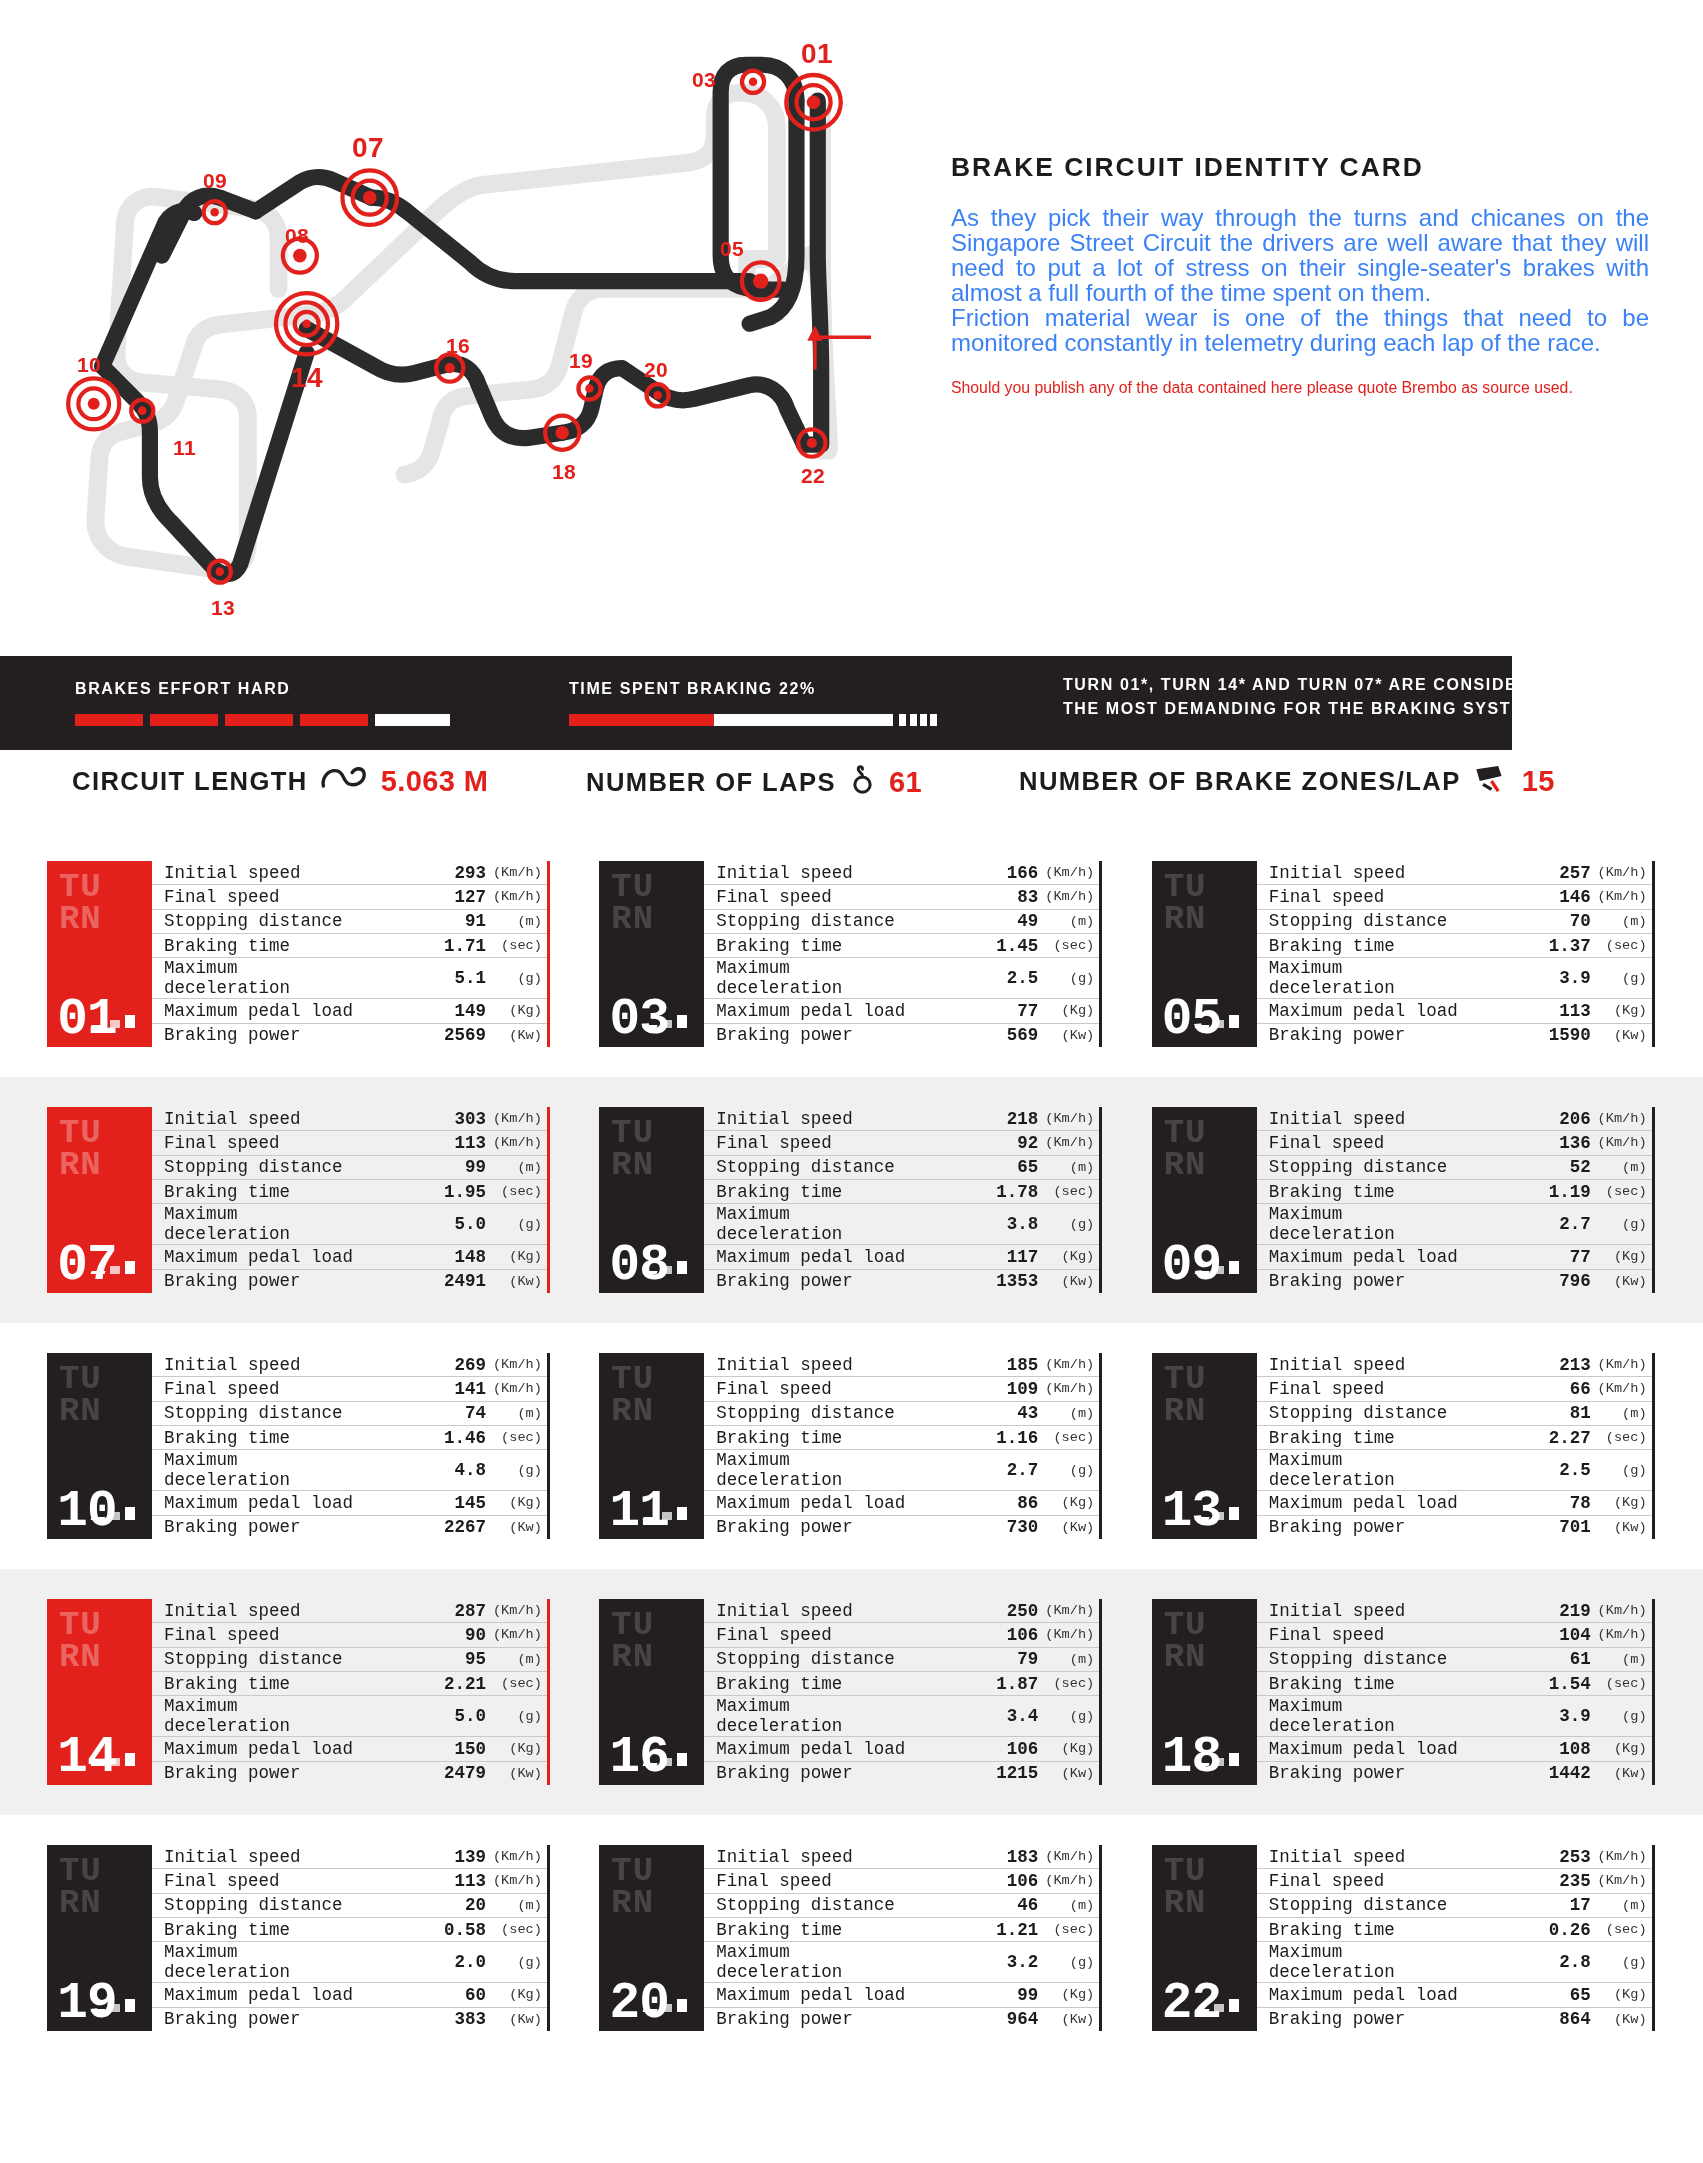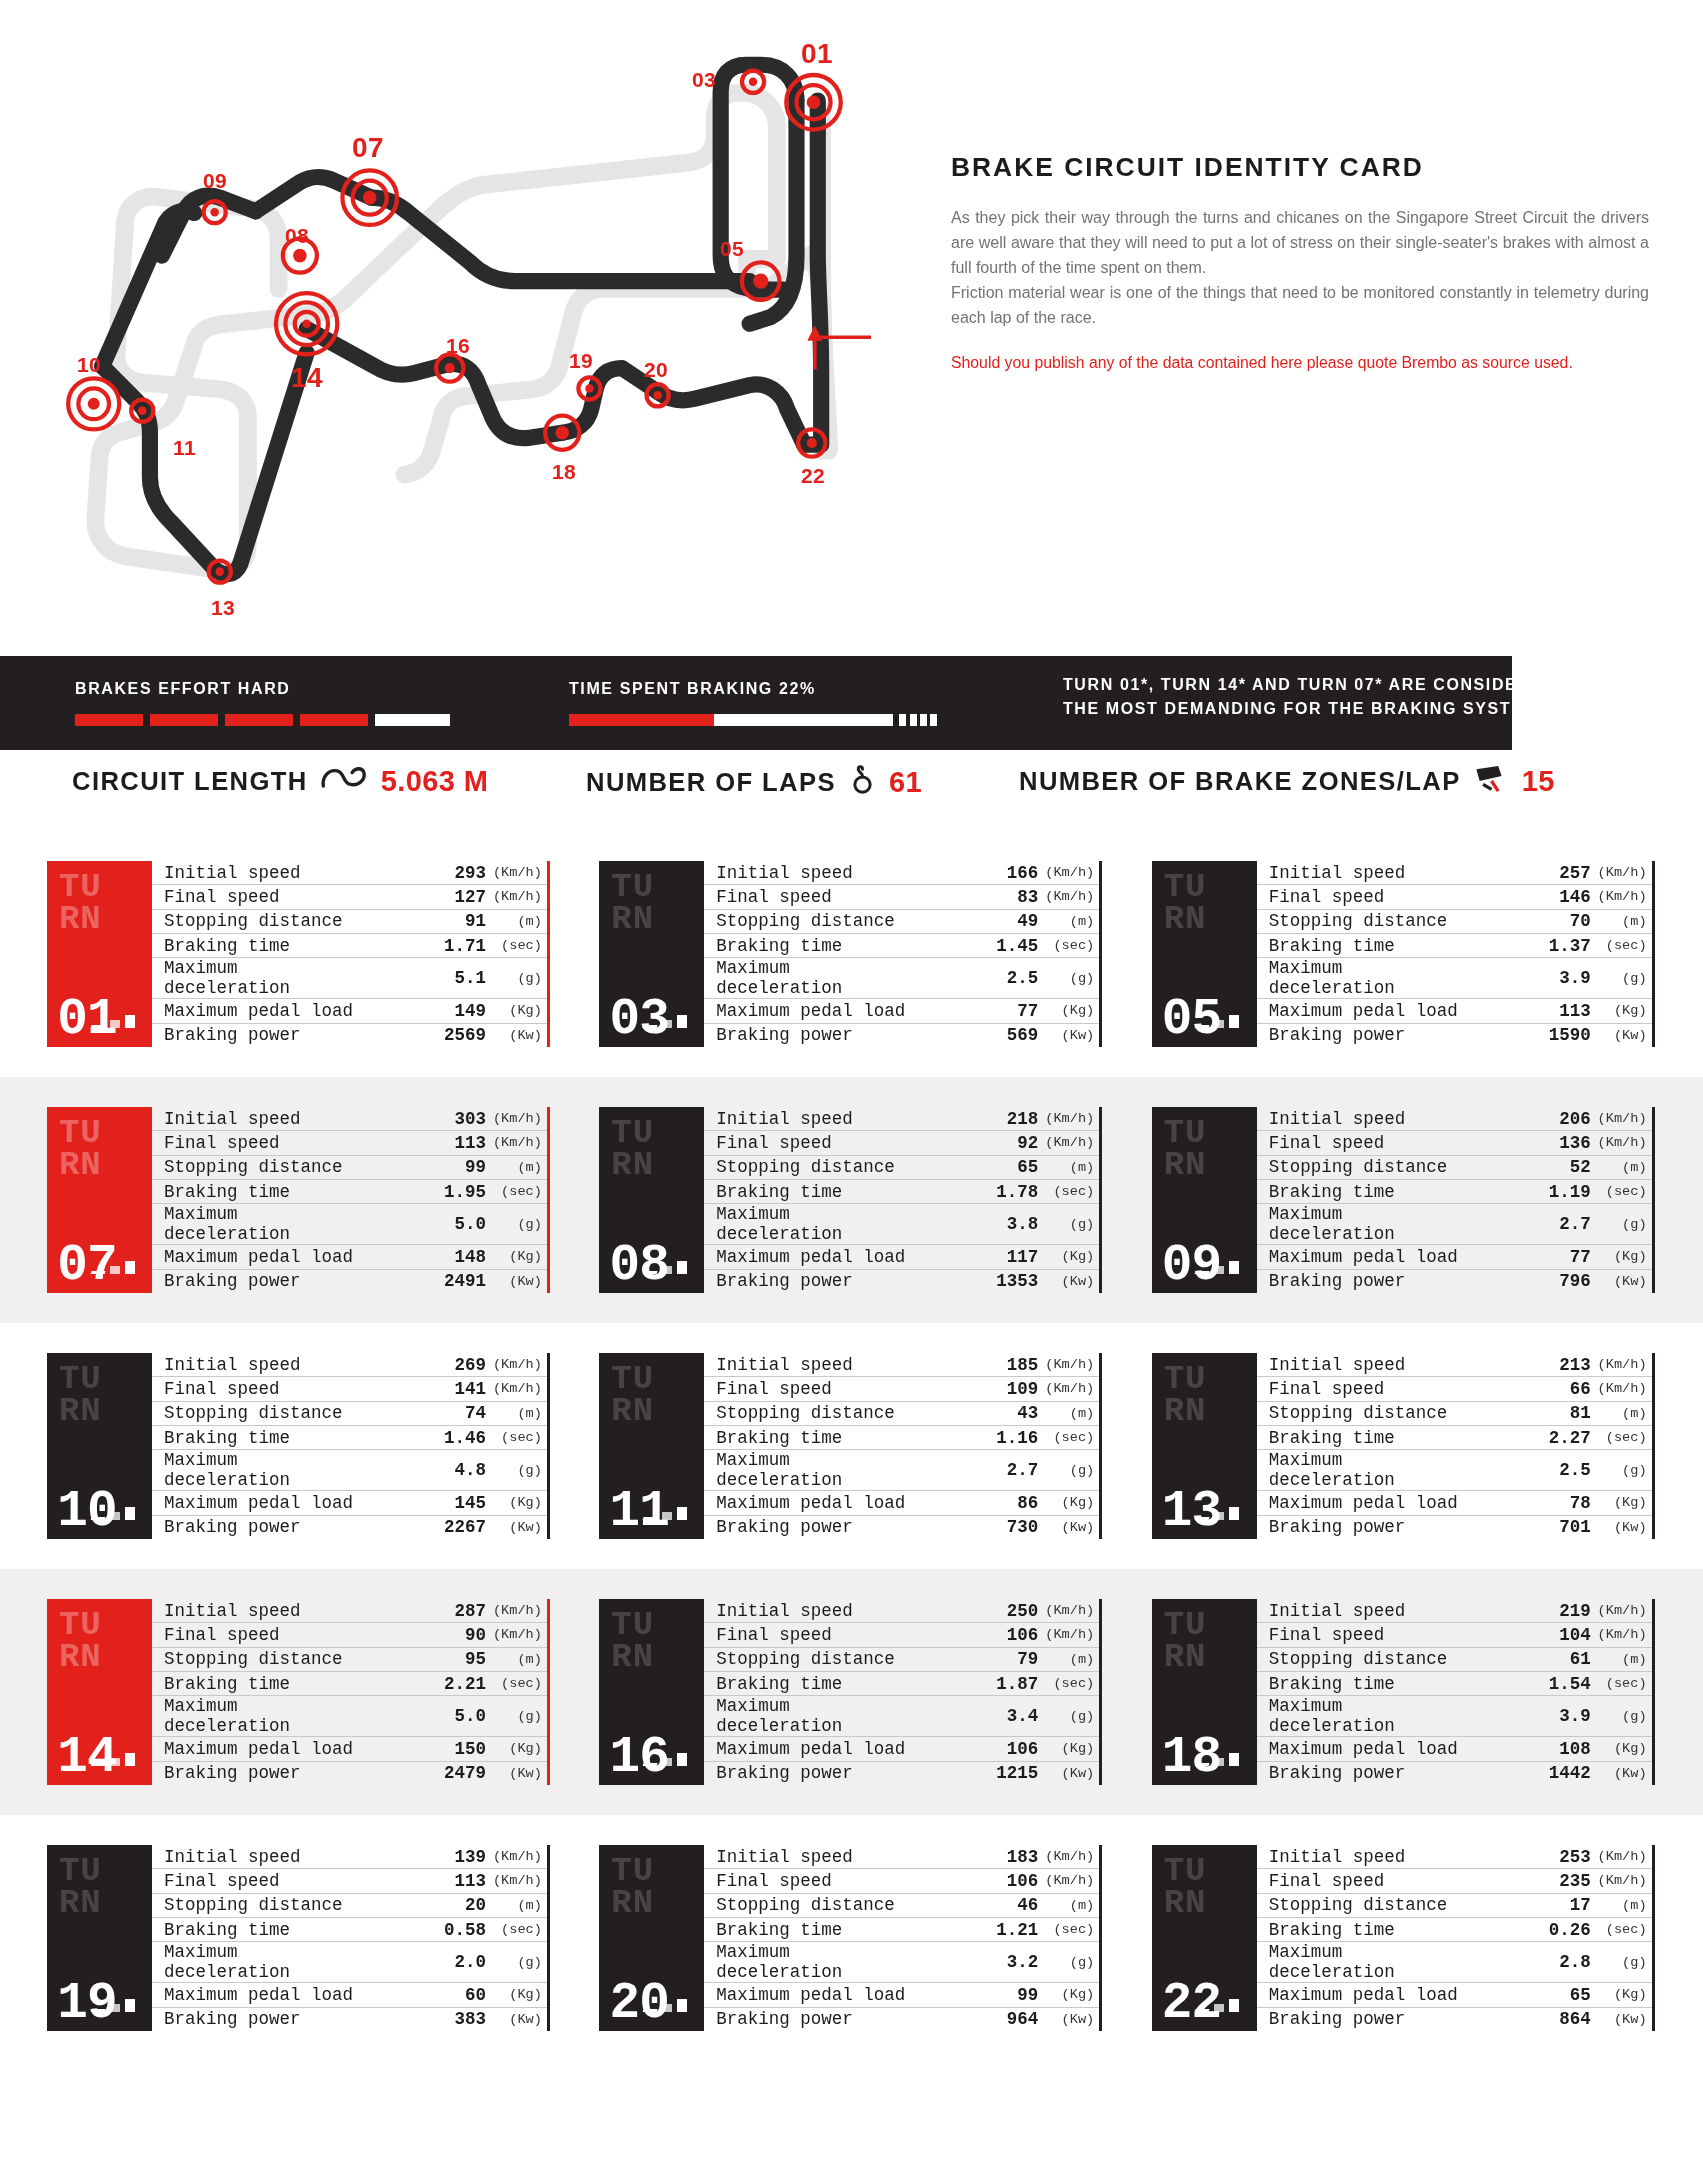--- a/index.html
+++ b/index.html
@@ -28,23 +28,23 @@
   
   .idcard { position: absolute; left: 935px; top: 152px; width: 698px; margin-left: 16px; }
   .idcard h1 {
     font-size: 26.4px;
     font-weight: bold;
     letter-spacing: 2px;
     color: #1c1c1c;
     margin-bottom: 22px;
   }
   .idcard p {
-    font-size: 16px;
+    font-size: 24px;
     line-height: 25px;
-    color: #737373;
+    color: #3b82f6;
     text-align: justify;
     margin-bottom: 0;
   }
   .idcard p.gap { margin-top: 0px; }
   .idcard .note {
     margin-top: 24px;
     color: #e2211c;
     font-size: 15.8px;
   }
   .arrow-red {

